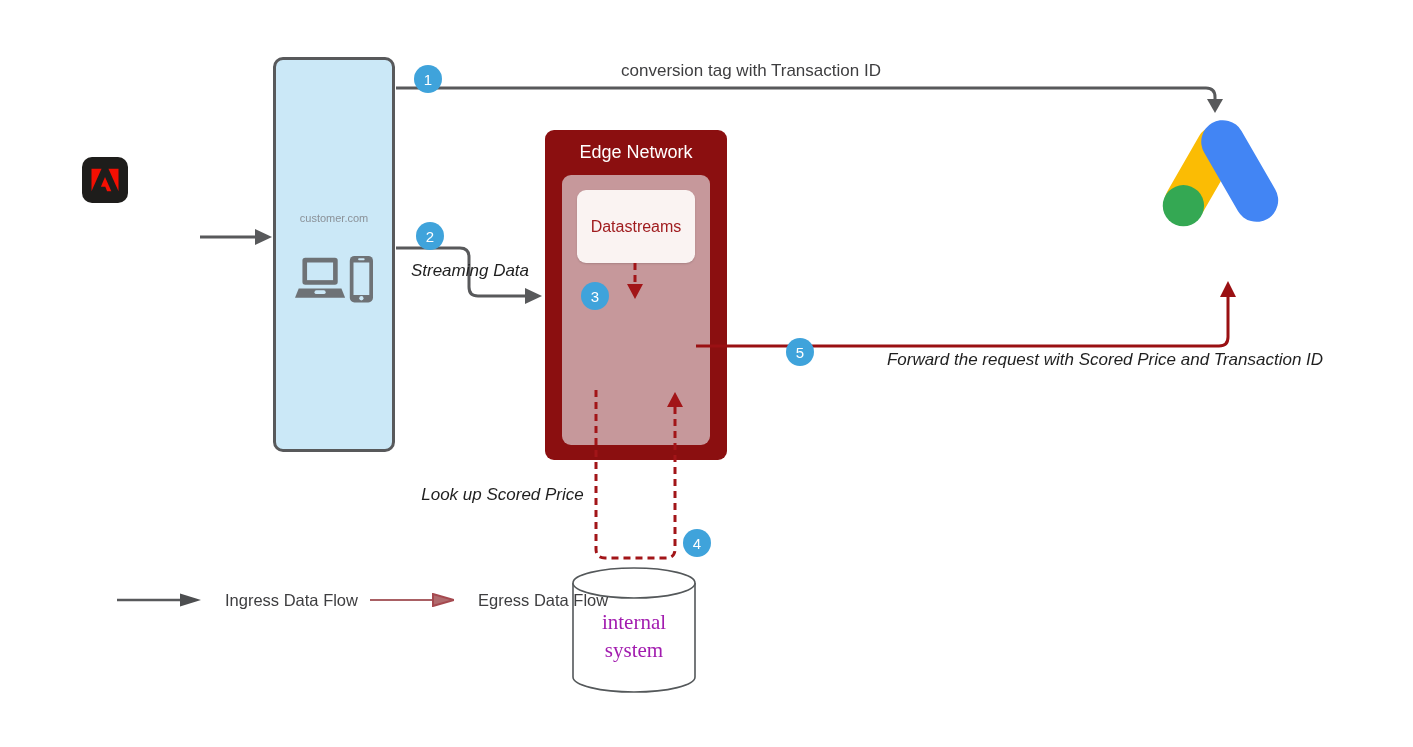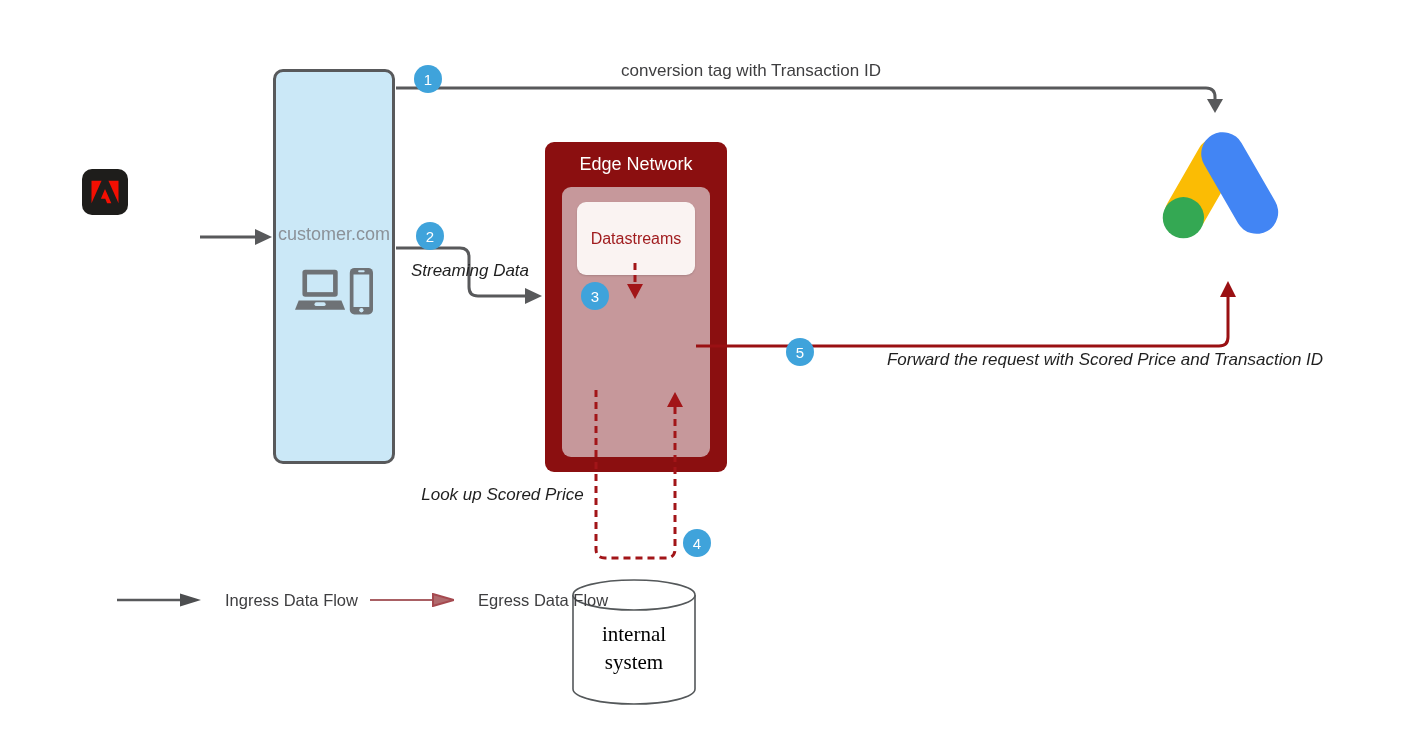--- a/index.html
+++ b/index.html
@@ -1,51 +1,51 @@
 <!DOCTYPE html>
 <html><head>
 <meta charset="utf-8">
 <style>
   * { margin:0; padding:0; box-sizing:border-box; }
   body { background:#ffffff; font-family:"Liberation Sans", sans-serif; }
   .canvas { position:relative; width:1413px; height:747px; background:#ffffff; overflow:hidden; }
 
   
-  .node { position:absolute;margin-top:12px; }
+  .node { position:absolute; }
 
   .adobe-logo { left:82px; top:157px; width:46px; height:46px; background:#1e1d1b;
                 border-radius:10px; display:flex; align-items:center; justify-content:center; z-index:4; }
 
   .adobe-box { left:103px; top:190px; width:95px; height:88px; background:#8b1110; border-radius:9px;
                color:#ffffff; display:flex; flex-direction:column; align-items:center; justify-content:center;
                text-align:center; z-index:3; }
   .adobe-box .title { font-size:19px; line-height:1.25; width:84px; }
   .adobe-box .sub { font-size:13px; margin-top:1px; }
 
   .customer-box { left:273px; top:57px; width:122px; height:395px; background:#cbe8f7;
                   border:3px solid #58595b; border-radius:10px; z-index:2; }
   .customer-label { position:absolute; left:0; top:152px; width:100%; text-align:center;
-                    color:#8b9198; font-size:18px; }
+                    color:#8b9198; font-size:11px; }
   .devices { position:absolute; left:19px; top:196px; }
 
   .edge-box { left:545px; top:130px; width:182px; height:330px; background:#8b0f10; border-radius:9px; z-index:2; }
   .edge-title { position:absolute; top:12px; left:0; width:100%; text-align:center; color:#ffffff; font-size:18px; }
   .edge-inner { position:absolute; left:17px; top:45px; width:148px; height:270px; background:#c6989b; border-radius:9px; }
   .edge-white { position:absolute; left:15px; background:#faf3f2; border-radius:9px; color:#a01c1f;
                 font-size:16px; display:flex; align-items:center; justify-content:center; text-align:center;
                 box-shadow:0 1px 2px rgba(0,0,0,0.15); }
   .ds-box { top:15px; width:118px; height:73px; }
   .ef-box { top:122px; width:118px; height:93px; line-height:1.5; padding:0 14px; }
 
   .google-node { left:1140px; top:110px; width:160px; z-index:2; }
   .google-label { margin-top:6px; text-align:center; color:#85888c; font-size:26px; letter-spacing:0.5px; }
 
   .cyl-node { left:571px; top:566px; width:126px; height:130px; z-index:2; }
   .cyl-text { position:absolute; left:0; width:100%; text-align:center;
-              font-family:"Liberation Serif", serif; color:#000000; font-size:21px; }
+              font-family:"Liberation Serif", serif; color:#a21caf; font-size:21px; }
   .cyl-line1 { top:44px; } .cyl-line2 { top:72px; }
 
   
   .overlay { position:absolute; left:0; top:0; width:1413px; height:747px; z-index:5; pointer-events:none; }
 
   
   .badge { position:absolute; width:28px; height:28px; border-radius:50%; background:#3fa3db;
            color:#ffffff; font-size:15px; display:flex; align-items:center; justify-content:center; z-index:6; }
 
   

